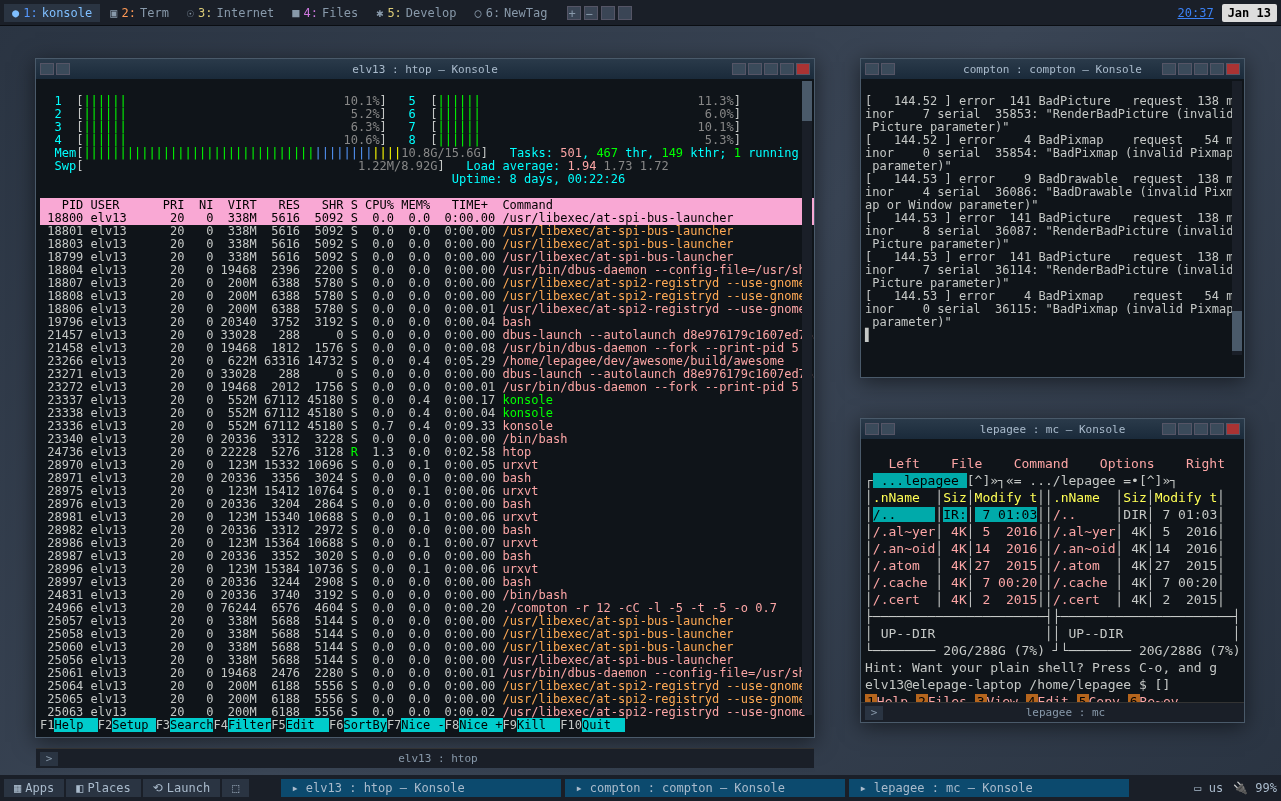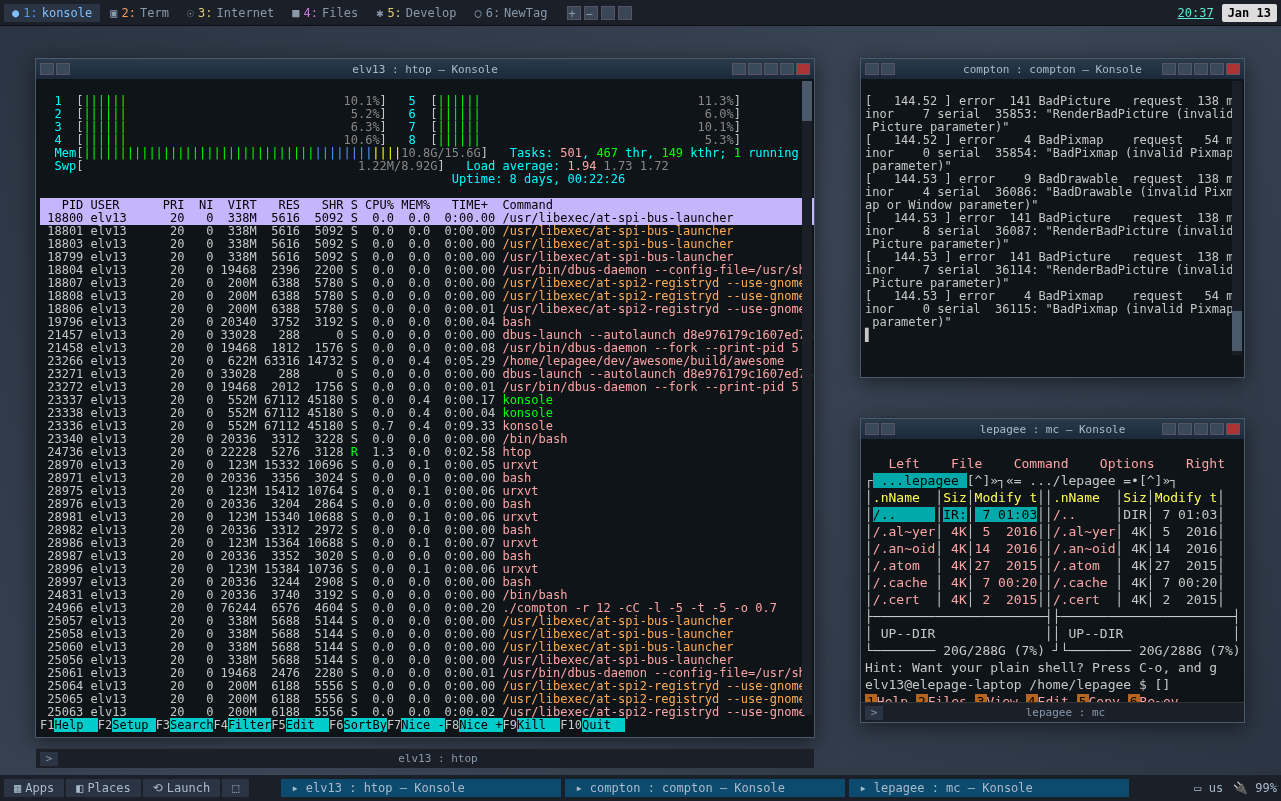--- a/index.html
+++ b/index.html
@@ -20,21 +20,21 @@
 }
 .tag { padding: 2px 8px; margin-right: 2px; display: flex; align-items: center; gap: 4px; }
 .tag.active { background: #2a3442; color: #7fbfff; }
 .tag .num { color: #5599ff; }
 .tag.t2 .num { color: #ff9955; }
 .tag.t3 .num { color: #ddcc77; }
 .tag.t4 .num { color: #cc77dd; }
 .tag.t5 .num { color: #ddcc77; }
 .tag.t6 .num { color: #8899aa; }
 .topbar-right { margin-left: auto; display: flex; align-items: center; gap: 8px; }
-.clock-time { color: #5eead4; text-decoration: underline; }
+.clock-time { color: #3b82f6; text-decoration: underline; }
 .clock-date { background: #ddd; color: #000; padding: 2px 6px; border-radius: 2px; font-weight: bold; }
 .mini-icons { display: flex; gap: 3px; }
 .mini-icon { width: 14px; height: 14px; background: #3a4555; border: 1px solid #556; }
 
 
 .window {
   position: absolute; background: #0f1419; border: 1px solid #4a5a6a;
   box-shadow: 0 4px 20px rgba(0,0,0,0.5);
 }
 .win-main { left: 35px; top: 58px; width: 780px; height: 680px; }
@@ -64,21 +64,21 @@
 
 
 .cyan { color: #00ffff; }
 .green { color: #00ff00; }
 .red { color: #ff5555; }
 .yellow { color: #ffff00; }
 .blue { color: #5599ff; }
 .gray { color: #888; }
 .white { color: #fca5a5; }
 .orange { color: #ffaa55; }
-.hl { background: #c4b5fd; color: #000; text-align: center; }
+.hl { background: #f9a8d4; color: #000; text-align: center; }
 .fkey { background: #00cccc; color: #000; }
 .mc-hdr { color: #ffff55; }
 .mc-sel { background: #00aaaa; color: #000; text-align: center; }
 .mc-num { background: #b5651d; color: #000; padding: 0 2px; }
 
 
 .bottombar {
   position: absolute; bottom: 0; left: 0; right: 0; height: 26px;
   background: #1a1f28; display: flex; align-items: center;
   padding: 0 4px; color: #aabbcc; font-size: 12px;

